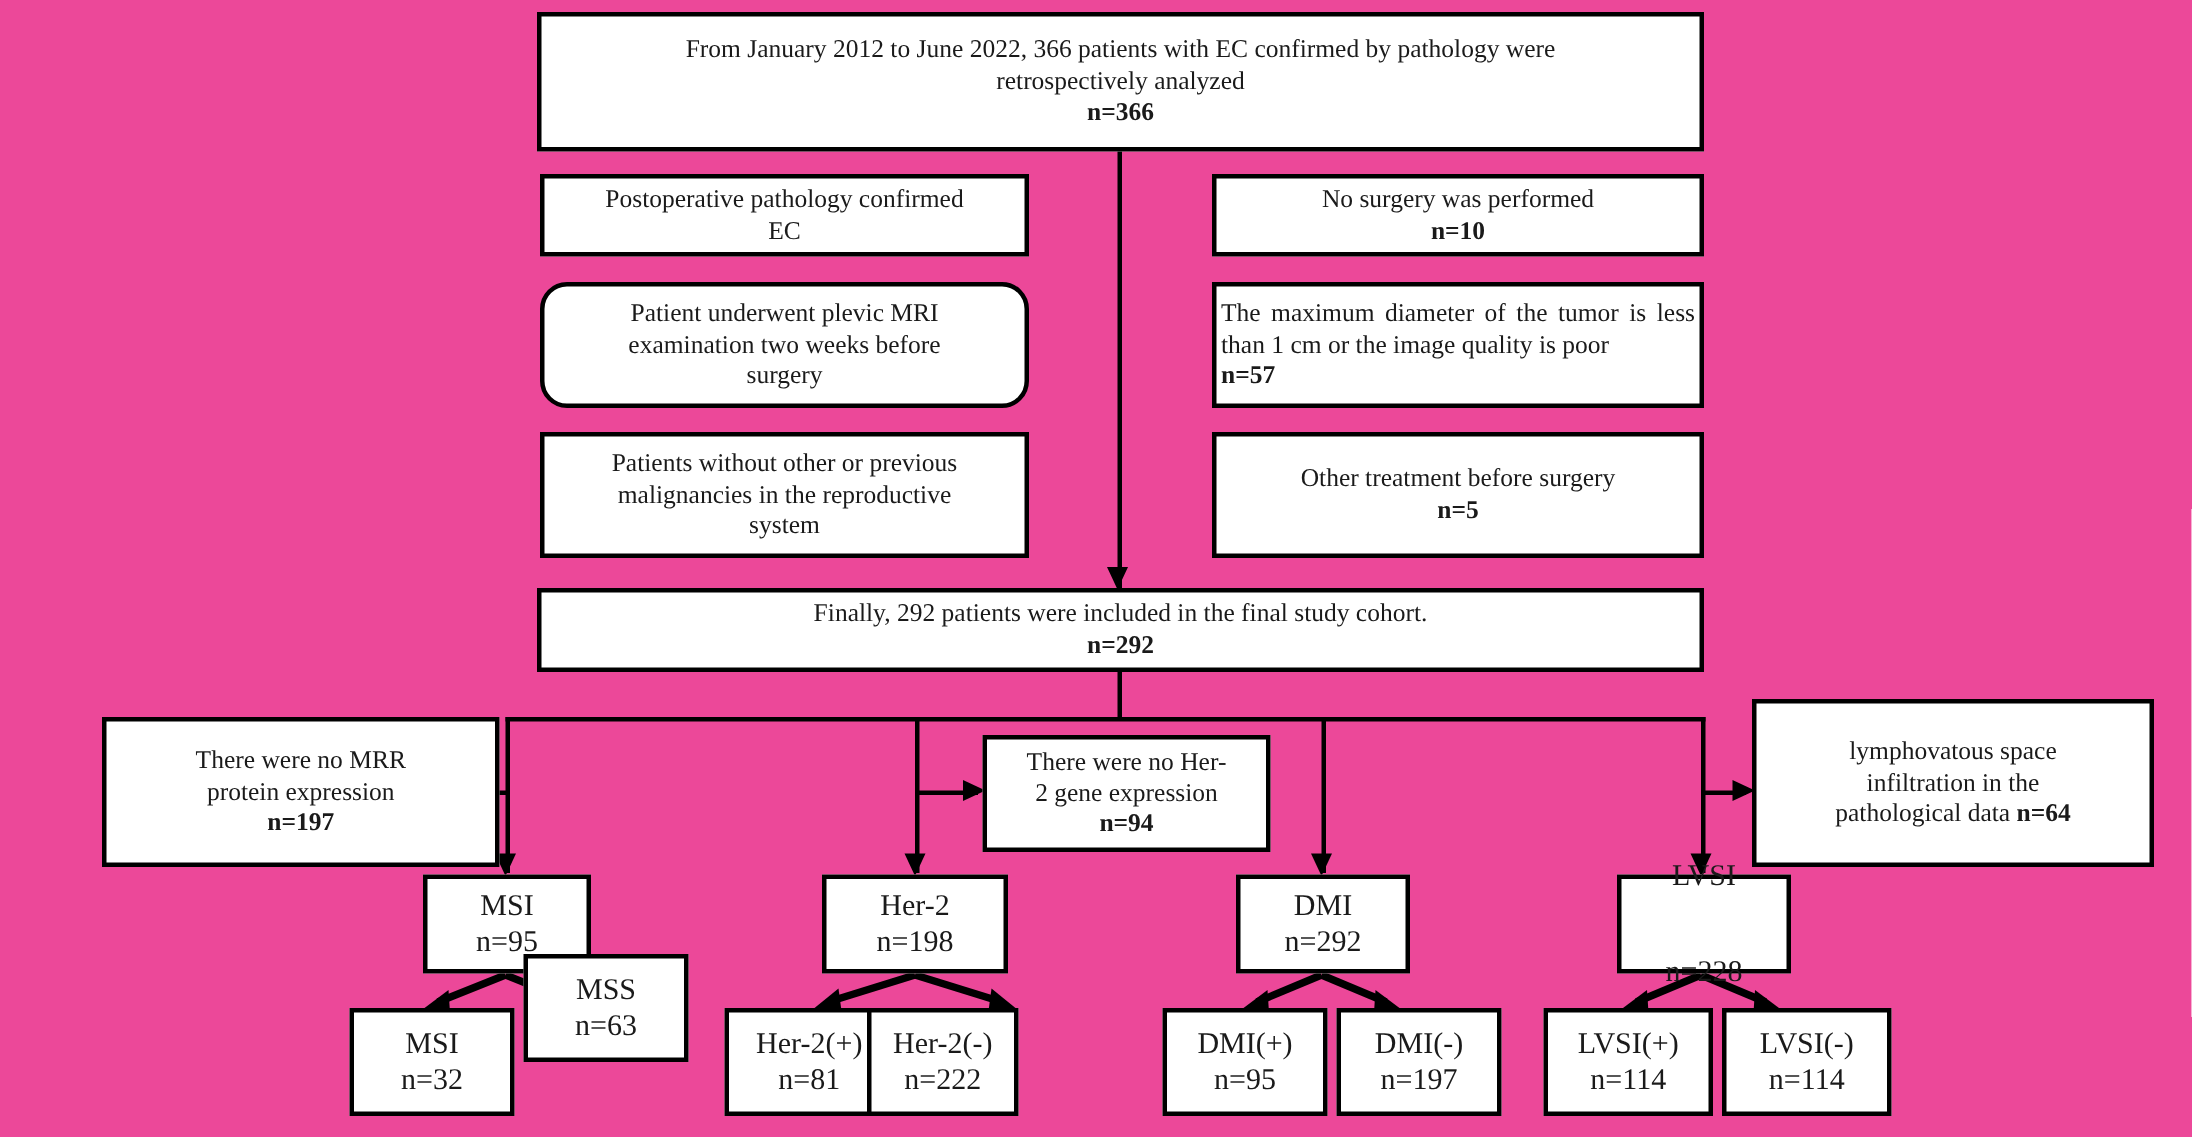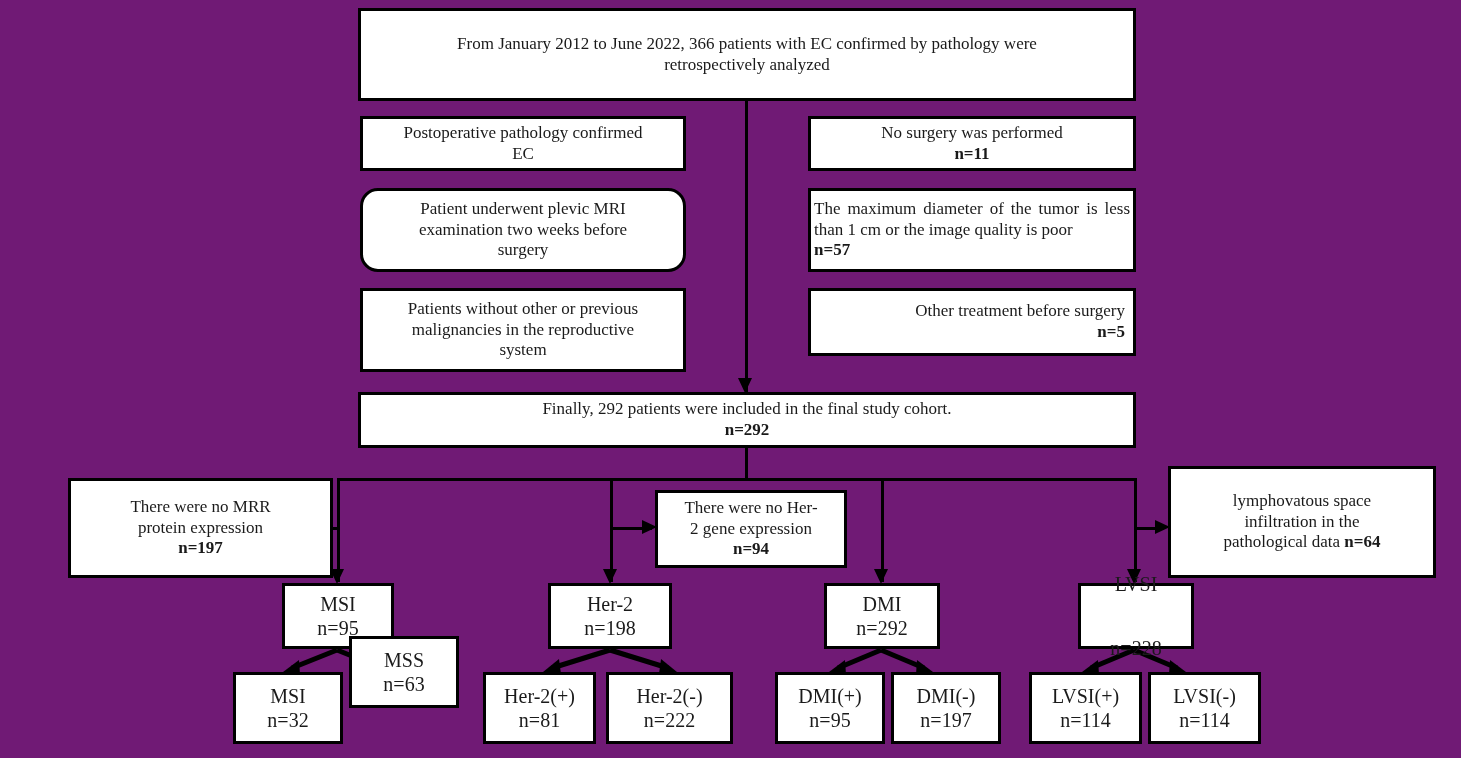--- a/index.html
+++ b/index.html
@@ -4,21 +4,21 @@
 <style>
   html,body{margin:0;padding:0;background:#ffffff;}
   body{
     font-family:"Liberation Serif","DejaVu Serif",serif;
     color:#1a1a1a;
   }
   #canvas{
     position:relative;
     width:1461px;
     height:758px;
-    background:#701a75;
+    background:#ec4899;
     overflow:hidden;
   }
   .box{
     position:absolute;
     box-sizing:border-box;
     border:3px solid #000000;
     background:#ffffff;
     display:flex;
     flex-direction:column;
     align-items:stretch;
@@ -91,20 +91,21 @@
       <line x1="1134" y1="650" x2="1091" y2="668" stroke="#000" stroke-width="5"></line>
       <polygon points="1082,672 1098,660 1099,675" fill="#000"></polygon>
       <line x1="1134" y1="650" x2="1177" y2="668" stroke="#000" stroke-width="5"></line>
       <polygon points="1186,672 1169,675 1170,660" fill="#000"></polygon>
     </g>
   </svg>
 
   <div class="box f17" style="left:358px;top:8px;width:778px;height:93px;">
     <span class="ln">From January 2012 to June 2022, 366 patients with EC confirmed by pathology were</span>
     <span class="ln">retrospectively analyzed</span>
+    <span class="ln nb">n=366</span>
   </div>
 
   <div class="box f17" style="left:360px;top:116px;width:326px;height:55px;">
     <span class="ln">Postoperative pathology confirmed</span>
     <span class="ln">EC</span>
   </div>
 
   <div class="box f17" style="left:360px;top:188px;width:326px;height:84px;border-radius:18px;">
     <span class="ln">Patient underwent plevic MRI</span>
     <span class="ln">examination two weeks before</span>
@@ -112,29 +113,29 @@
   </div>
 
   <div class="box f17" style="left:360px;top:288px;width:326px;height:84px;">
     <span class="ln">Patients without other or previous</span>
     <span class="ln">malignancies in the reproductive</span>
     <span class="ln">system</span>
   </div>
 
   <div class="box f17" style="left:808px;top:116px;width:328px;height:55px;">
     <span class="ln">No surgery was performed</span>
-    <span class="ln nb">n=11</span>
+    <span class="ln nb">n=10</span>
   </div>
 
   <div class="box f17 just" style="left:808px;top:188px;width:328px;height:84px;">
     <span>The maximum diameter of the tumor is less than 1 cm or the image quality is poor </span>
       <span class="nb">n=57</span>
   </div>
 
-  <div class="box f17" style="left:808px;top:288px;width:328px;height:68px;text-align:right;">
+  <div class="box f17" style="left:808px;top:288px;width:328px;height:84px;">
     <span class="ln">Other treatment before surgery</span>
     <span class="ln nb">n=5</span>
   </div>
 
   <div class="box f17" style="left:358px;top:392px;width:778px;height:56px;">
     <span class="ln">Finally, 292 patients were included in the final study cohort.</span>
     <span class="ln nb">n=292</span>
   </div>
 
   <div class="box f17" style="left:68px;top:478px;width:265px;height:100px;">
@@ -177,21 +178,21 @@
     <span class="ln">n=32</span>
   </div>
   <div class="box f20" style="left:349px;top:636px;width:110px;height:72px;">
     <span class="ln">MSS</span>
     <span class="ln">n=63</span>
   </div>
   <div class="box f20" style="left:483px;top:672px;width:113px;height:72px;">
     <span class="ln">Her-2(+)</span>
     <span class="ln">n=81</span>
   </div>
-  <div class="box f20" style="left:606px;top:672px;width:127px;height:72px;">
+  <div class="box f20" style="left:578px;top:672px;width:101px;height:72px;">
     <span class="ln">Her-2(-)</span>
     <span class="ln">n=222</span>
   </div>
   <div class="box f20" style="left:775px;top:672px;width:110px;height:72px;">
     <span class="ln">DMI(+)</span>
     <span class="ln">n=95</span>
   </div>
   <div class="box f20" style="left:891px;top:672px;width:110px;height:72px;">
     <span class="ln">DMI(-)</span>
     <span class="ln">n=197</span>

